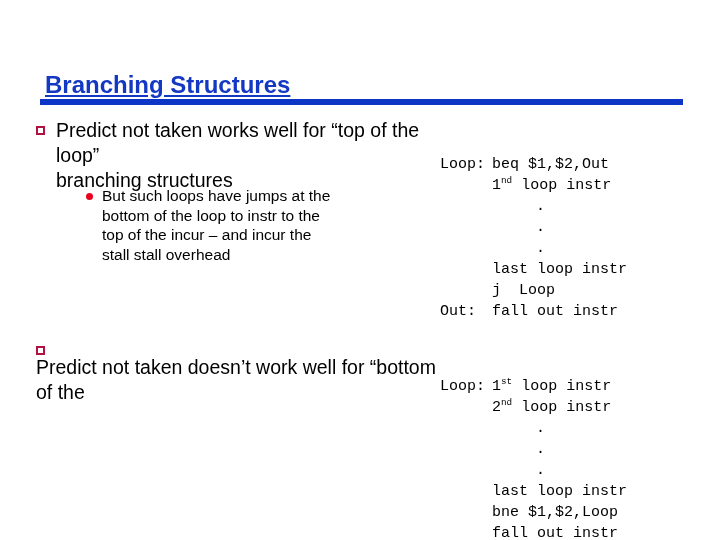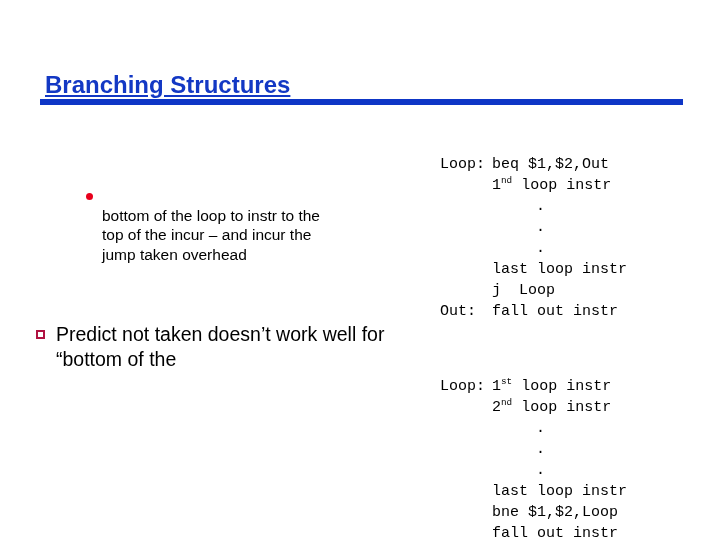--- a/index.html
+++ b/index.html
@@ -119,38 +119,45 @@
     line-height: 0;
   }
 
   
   #code-block-1 { left: 440px; top: 110px; width: 240px; }
   
   #code-block-2 { left: 440px; top: 332px; width: 240px; }
 
   #bullet-1 { left: 36px; top: 74px; width: 400px; }
   #bullet-1-sub { left: 86px; top: 142px; width: 330px; }
-  #bullet-2 { left: 36px; top: 278px; width: 410px; }
+  #bullet-2 { left: 36px; top: 294px; width: 410px; flex-direction: column; }
 </style>
 </head>
 <body>
 
 <div class="slide">
 
   <div class="title">Branching Structures</div>
   <div class="title-rule"></div>
 
+  <div class="bullet-l1" id="bullet-1">
+    <span class="sq-marker"></span>
+    <span class="l1-text">
+      <span>Predict not taken works well for “top of the loop”</span><br>
+      <span>branching structures</span>
+    </span>
+  </div>
 
   <div class="bullet-l2" id="bullet-1-sub">
     <span class="dot-marker"></span>
     <span class="l2-text">
-      <br>
+      <span>But such loops have jumps at the</span><br>
       <span>bottom of the loop to instr to the</span><br>
       <span>top of the incur – and incur the</span><br>
-      <span>jump taken overhead</span>
+      <span>stall stall overhead</span>
     </span>
   </div>
 
   <div class="bullet-l1" id="bullet-2">
     <span class="sq-marker"></span>
     <span class="l1-text">
       <span>Predict not taken doesn’t work well for “bottom of the</span><br>
     </span>
   </div>
 

